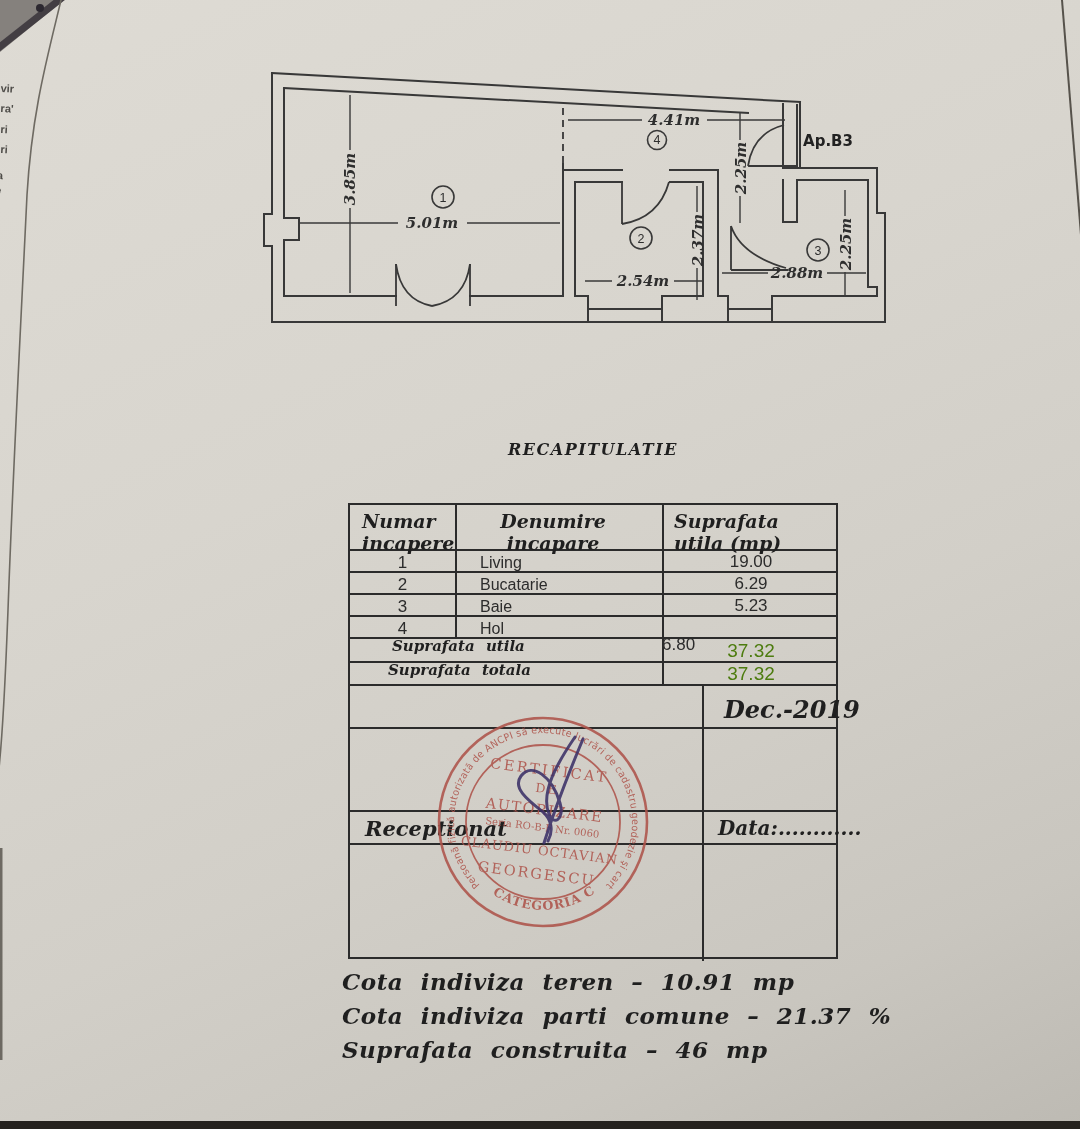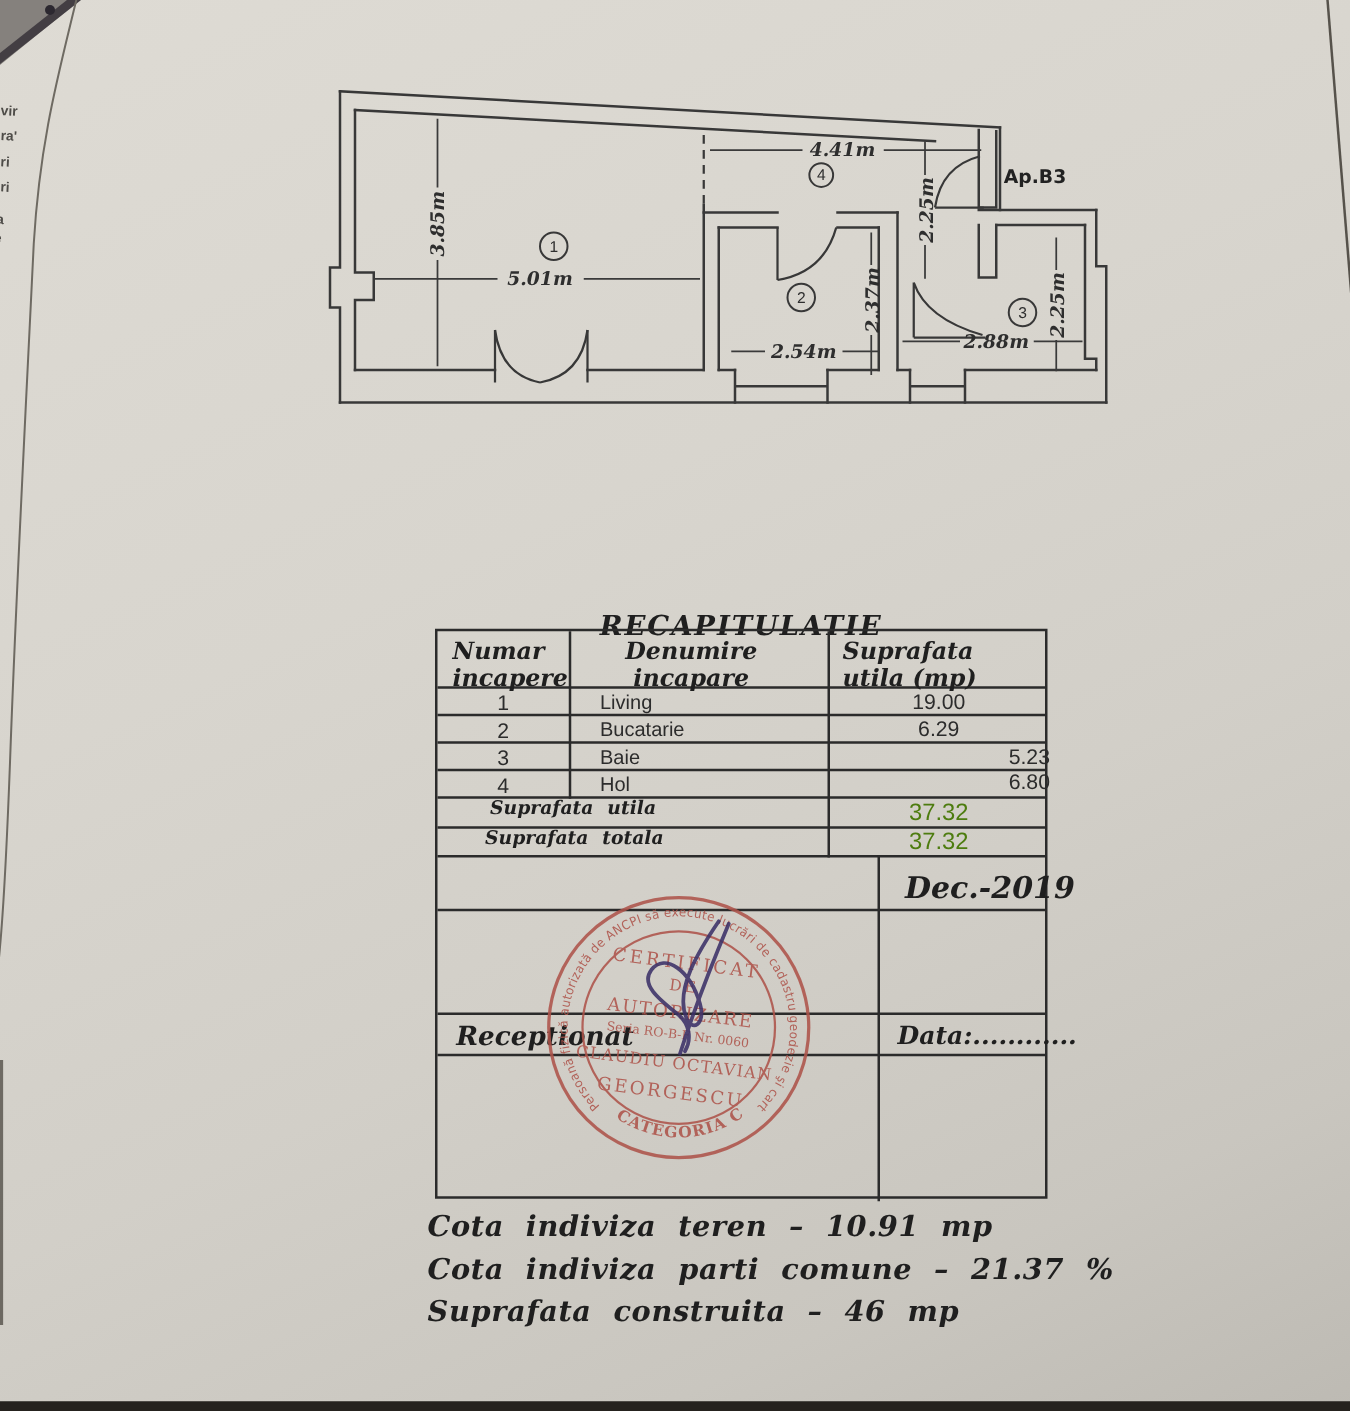--- a/index.html
+++ b/index.html
@@ -6,21 +6,21 @@
   body{
     width:1080px;height:1129px;position:relative;overflow:hidden;
     background:linear-gradient(155deg,#dedbd4 0%,#d8d5ce 38%,#d2cfc8 62%,#c9c6bf 84%,#bdbab3 100%);
     font-family:"Liberation Sans",sans-serif;
   }
   .abs{position:absolute;}
   svg text{user-select:none;}
   
   .fancy{font-family:"DejaVu Serif",serif;font-style:italic;font-weight:bold;color:#1f1f1f;}
   .plain{font-family:"Liberation Sans","DejaVu Sans",sans-serif;color:#2a2a2a;}
-  #title{left:348px;top:488px;width:490px;text-align:center;font-size:22px;letter-spacing:1.5px;}
+  #title{left:348px;top:440px;width:490px;text-align:center;font-size:16px;letter-spacing:1.5px;}
   
   #recap-table{left:348px;top:503px;width:490px;height:456px;border:2px solid #2b2b2b;box-sizing:border-box;padding-left:11px;}
   .hline,.vline{position:absolute;background:#2b2b2b;}
   .hline{height:2px;left:0;width:100%;}
   .vline{width:2px;}
   .cell{position:absolute;line-height:1.15;}
   .hdr{font-family:"DejaVu Serif",serif;font-style:italic;font-weight:bold;font-size:19px;color:#1f1f1f;}
   .rownum,.rowarea{font-size:17px;color:#2c2c2c;}
   .rowname{font-size:16px;color:#2c2c2c;}
   .totlbl{font-size:15px;word-spacing:6px;}
@@ -150,25 +150,25 @@
   <div class="cell plain rownum" style="left:0;top:48px;width:105px;text-align:center">1</div>
   <div class="cell plain rowname" style="left:130px;top:49px">Living</div>
   <div class="cell plain rowarea" style="left:312px;top:47px;width:178px;text-align:center">19.00</div>
 
   <div class="cell plain rownum" style="left:0;top:70px;width:105px;text-align:center">2</div>
   <div class="cell plain rowname" style="left:130px;top:71px">Bucatarie</div>
   <div class="cell plain rowarea" style="left:312px;top:69px;width:178px;text-align:center">6.29</div>
 
   <div class="cell plain rownum" style="left:0;top:92px;width:105px;text-align:center">3</div>
   <div class="cell plain rowname" style="left:130px;top:93px">Baie</div>
-  <div class="cell plain rowarea" style="left:312px;top:91px;width:178px;text-align:right">5.23</div>
+  <div class="cell plain rowarea" style="left:312px;top:91px;width:178px;text-align:center">5.23</div>
 
   <div class="cell plain rownum" style="left:0;top:114px;width:105px;text-align:center">4</div>
   <div class="cell plain rowname" style="left:130px;top:115px">Hol</div>
-  <div class="cell plain rowarea" style="left:312px;top:111px;width:178px;text-align:right">6.80</div>
+  <div class="cell plain rowarea" style="left:312px;top:130px;width:178px;text-align:left">6.80</div>
 
   <div class="cell fancy totlbl" style="left:42px;top:133px">Suprafata utila</div>
   <div class="cell plain totval" style="left:312px;top:135px;width:178px;text-align:center">37.32</div>
   <div class="cell fancy totlbl" style="left:38px;top:157px">Suprafata totala</div>
   <div class="cell plain totval" style="left:312px;top:158px;width:178px;text-align:center">37.32</div>
 
   <div class="cell fancy" style="left:374px;top:191px;font-size:24px">Dec.-2019</div>
 
   <div class="cell fancy" style="left:15px;top:312px;font-size:21px">Receptionat</div>
   <div class="cell fancy" style="left:368px;top:312px;font-size:20px;white-space:nowrap">Data:............</div>

